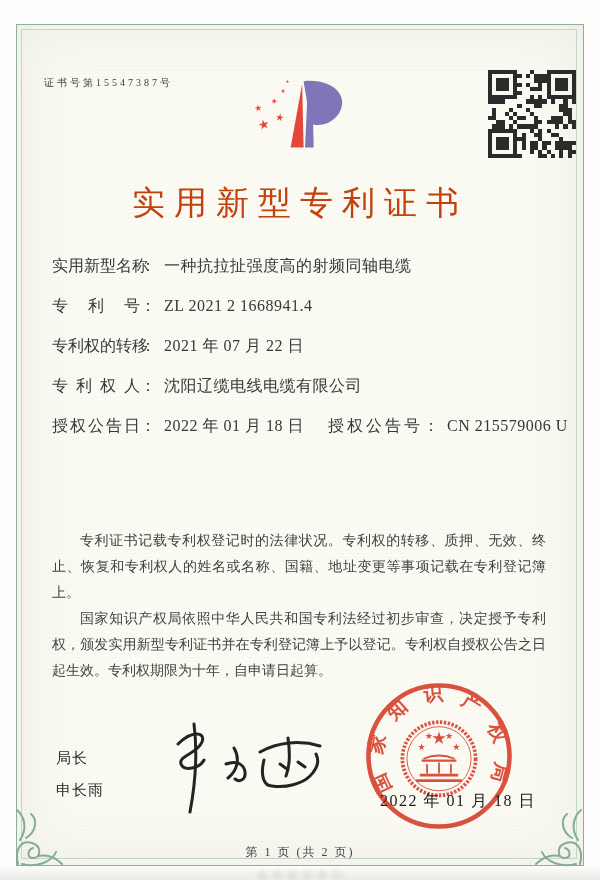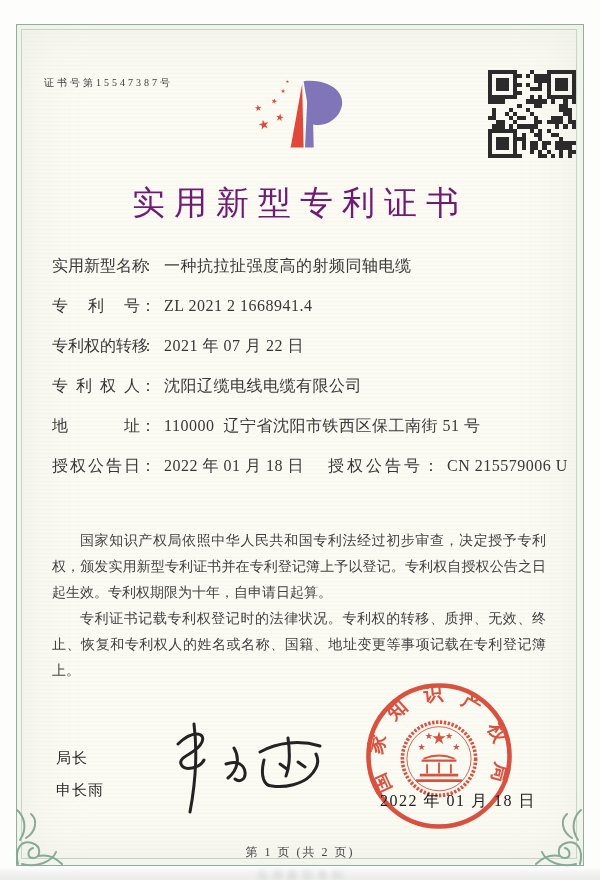--- a/index.html
+++ b/index.html
@@ -8,21 +8,21 @@
   
   .frame-outer{position:absolute;left:16px;top:24px;width:566px;height:840px;
     border:1.5px solid #8fae9c;background:#fbfaf3;
     box-shadow:inset 0 0 60px rgba(190,205,190,.25);}
   .frame-inner{position:absolute;left:21px;top:29px;width:554px;height:828px;
     border:1px solid #c3d4c8;
     background:repeating-linear-gradient(0deg,rgba(160,190,170,.05) 0 1px,transparent 1px 4px);}
   .abs{position:absolute;}
   .cert-no{left:44px;top:76px;font-size:10px;color:#3c3c3c;letter-spacing:3px;}
   .title{left:0;top:181px;width:600px;margin:0;text-align:center;font-size:33px;
-    font-weight:500;color:#701a75;letter-spacing:9px;}
+    font-weight:500;color:#c2410c;letter-spacing:9px;}
   .logo{left:246px;top:68px;width:108px;height:94px;}
   .qr{left:488px;top:70px;width:88px;height:88px;}
   .fields{left:52px;top:256px;width:500px;font-size:16px;color:#383838;}
   .row{height:40px;line-height:20px;white-space:nowrap;}
   .lab{display:inline-block;width:88px;text-align:justify;text-align-last:justify;vertical-align:top;}
   .colon{display:inline-block;vertical-align:top;}
   .val{display:inline-block;margin-left:8px;letter-spacing:.5px;vertical-align:top;white-space:pre;}
   .grant{display:inline-block;margin-left:24px;}
   .lab2{letter-spacing:3px;}
   .paras{left:52px;top:528px;width:494px;font-size:14px;line-height:26px;color:#424242;}
@@ -296,30 +296,27 @@
     <div class="row">
       <span class="lab">专利号</span><span class="colon">：</span><span class="val">ZL 2021 2 1668941.4</span>
     </div>
     <div class="row">
       <span class="lab">专利权的转移</span><span class="colon">：</span><span class="val">2021 年 07 月 22 日</span>
     </div>
     <div class="row">
       <span class="lab">专利权人</span><span class="colon">：</span><span class="val">沈阳辽缆电线电缆有限公司</span>
     </div>
     <div class="row">
-      <span class="lab">地址</span><span class="colon">：</span><span class="val">110000  辽宁省沈阳市铁西区保工南街 51 号</span>
-    </div>
-    <div class="row">
       <span class="lab">授权公告日</span><span class="colon">：</span><span class="val">2022 年 01 月 18 日</span><span class="grant"><span class="lab2">授权公告号</span><span>：</span><span class="val">CN 215579006 U</span></span>
     </div>
   </div>
 
   <div class="paras abs">
+    <p>专利证书记载专利权登记时的法律状况。专利权的转移、质押、无效、终止、恢复和专利权人的姓名或名称、国籍、地址变更等事项记载在专利登记簿上。</p>
     <p>国家知识产权局依照中华人民共和国专利法经过初步审查，决定授予专利权，颁发实用新型专利证书并在专利登记簿上予以登记。专利权自授权公告之日起生效。专利权期限为十年，自申请日起算。</p>
-    <p>专利证书记载专利权登记时的法律状况。专利权的转移、质押、无效、终止、恢复和专利权人的姓名或名称、国籍、地址变更等事项记载在专利登记簿上。</p>
   </div>
 
   <div class="signer abs">
     <div>局长</div>
     <div>申长雨</div>
   </div>
 
   <svg class="sig abs" viewBox="0 0 195 100">
     <g fill="none" stroke="#232323" stroke-width="3" stroke-linecap="round" stroke-linejoin="round">
       <path d="M30,26 C44,12 58,14 54,24 C49,36 30,38 33,46 C36,54 52,50 56,42"></path>

